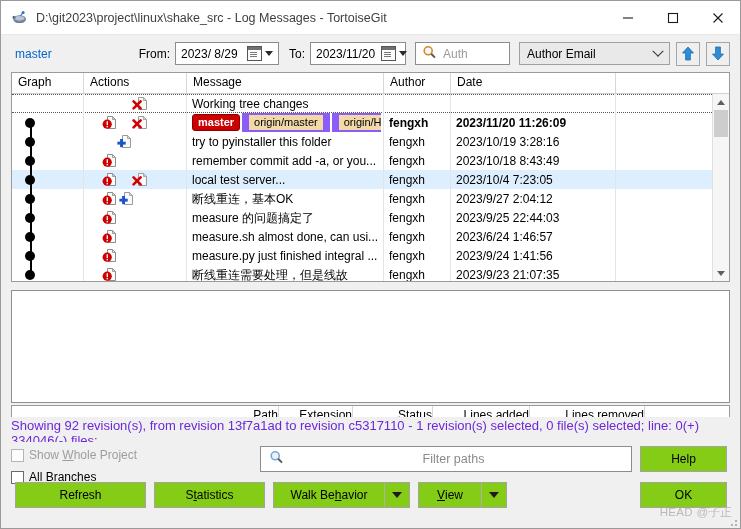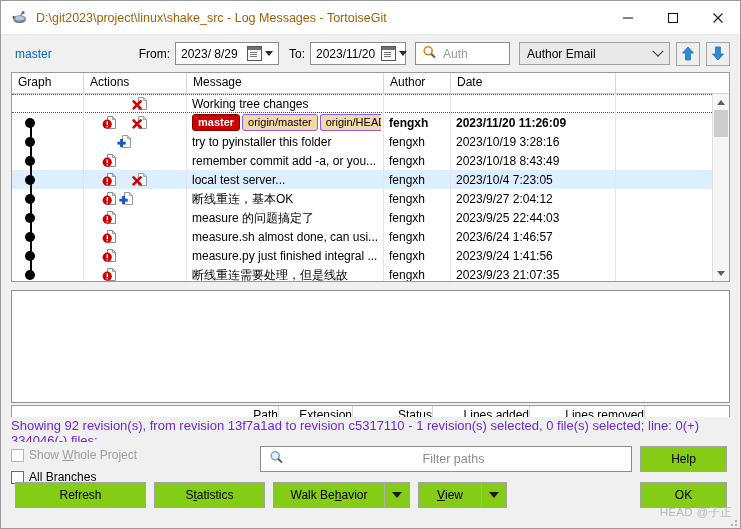--- a/index.html
+++ b/index.html
@@ -39,21 +39,21 @@
     border-bottom: 1px solid #e8e8e8;
   }
   #app-icon {
     width: 17px; height: 17px;
     margin-left: 10px; margin-right: 8px;
     position: relative;
     flex: 0 0 auto;
   }
   #title-text {
     font-size: 12.5px;
-    color: #a16207;
+    color: #404040;
     flex: 1 1 auto;
     white-space: nowrap;
     overflow: hidden;
   }
   .winbtn {
     width: 45px; height: 32px;
     display: flex;
     align-items: center;
     justify-content: center;
     flex: 0 0 auto;
@@ -279,21 +279,21 @@
   }
   .ref.local {
     background: #cc0000;
     color: #ffffff;
     font-weight: bold;
     border: 1px solid #8b0000;
   }
   .ref.remote {
     background: #f2d9a8;
     color: #000000;
-    border: 1px solid #8b5cf6;
+    border: 7px solid #8b5cf6;
   }
   .ref.clipped {
     border-right: none;
     border-top-right-radius: 0;
     border-bottom-right-radius: 0;
     overflow: hidden;
     max-width: 74px;
   }
 
   

